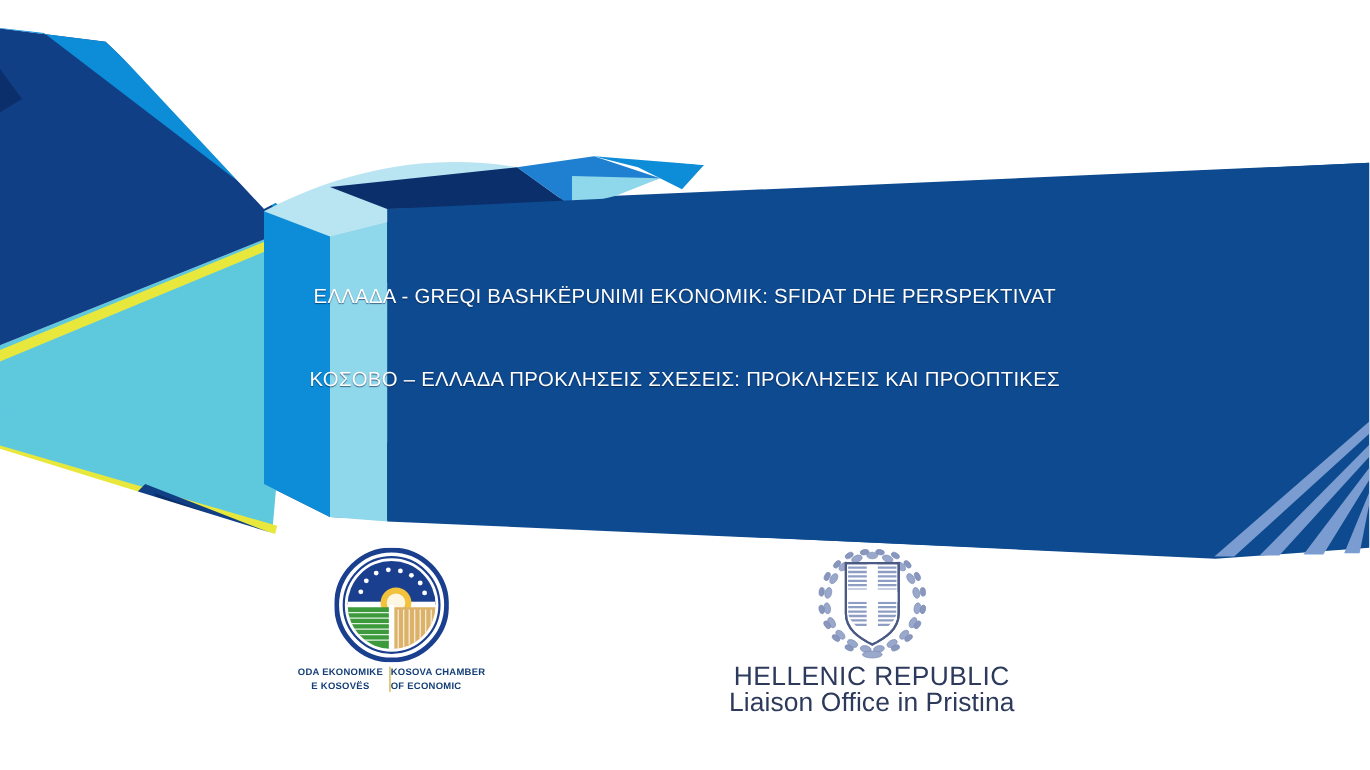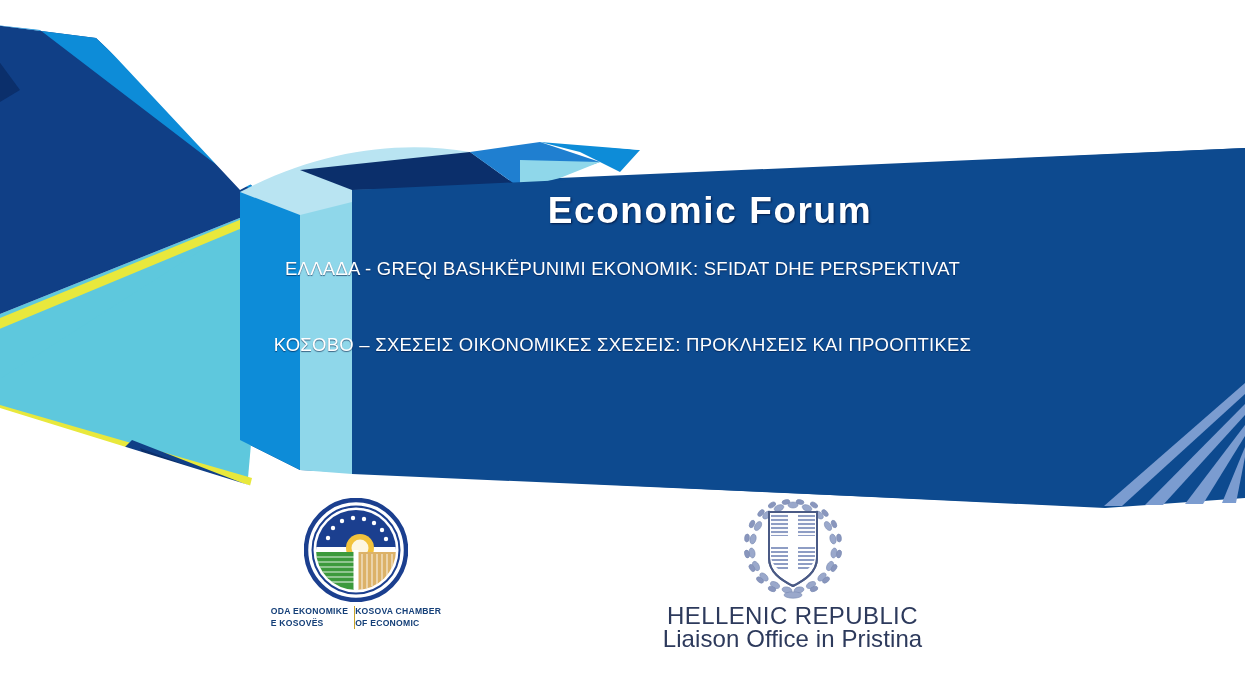--- a/index.html
+++ b/index.html
@@ -75,21 +75,21 @@
     gap:0;
   }
   #kcc-caption .cap-l,
   #kcc-caption .cap-r{
     font-size:8.6px;
     font-weight:bold;
     color:#143f78;
     line-height:11.5px;
     letter-spacing:.25px;
   }
-  #kcc-caption .cap-l{ text-align:left; padding-right:6px; }
+  #kcc-caption .cap-l{ text-align:center; padding-right:6px; }
   #kcc-caption .cap-r{ text-align:left; border-left:1.4px solid #c8a227; }
 
   #logo-hr{
     position:absolute;
     left:660px; top:496px;
     width:265px;
     text-align:center;
   }
   #logo-hr .emblem{
     width:104px; height:104px;
@@ -157,24 +157,23 @@
 
     <g>
       <polygon points="1245,383 1245,394 1122,506 1104,506" fill="#7b9cd0"></polygon>
       <polygon points="1245,404 1245,415 1163,505 1145,505" fill="#7b9cd0"></polygon>
       <polygon points="1245,425 1245,436 1203,504 1185,504" fill="#7b9cd0"></polygon>
       <polygon points="1245,447 1245,457 1236,503 1222,503" fill="#7b9cd0"></polygon>
     </g>
   </svg>
 
   <div id="banner-text">
-    <div id="forum-title">Economic Forum</div>
 
     <div class="sub-line" id="sub-0">ΕΛΛΑΔΑ - GREQI   BASHKËPUNIMI EKONOMIK: SFIDAT DHE PERSPEKTIVAT</div>
-    <div class="sub-line" id="sub-2">ΚΟΣΟΒΟ – ΣΧΕΣΕΙΣ    ΟΙΚΟΝΟΜΙΚΕΣ ΣΧΕΣΕΙΣ: ΠΡΟΚΛΗΣΕΙΣ ΚΑΙ ΠΡΟΟΠΤΙΚΕΣ</div>
+    <div class="sub-line" id="sub-2">ΚΟΣΟΒΟ – ΕΛΛΑΔΑ    ΠΡΟΚΛΗΣΕΙΣ ΣΧΕΣΕΙΣ: ΠΡΟΚΛΗΣΕΙΣ ΚΑΙ ΠΡΟΟΠΤΙΚΕΣ</div>
   </div>
 
   <div id="logo-kcc">
     <svg class="emblem" viewBox="0 0 104 104">
 
       <circle cx="52" cy="52" r="50" fill="none" stroke="#1b3f8f" stroke-width="4.5"></circle>
       <circle cx="52" cy="52" r="43.5" fill="none" stroke="#1b3f8f" stroke-width="2"></circle>
       <clipPath id="kccClip">
           <circle cx="52" cy="52" r="40"></circle>
         </clipPath>

